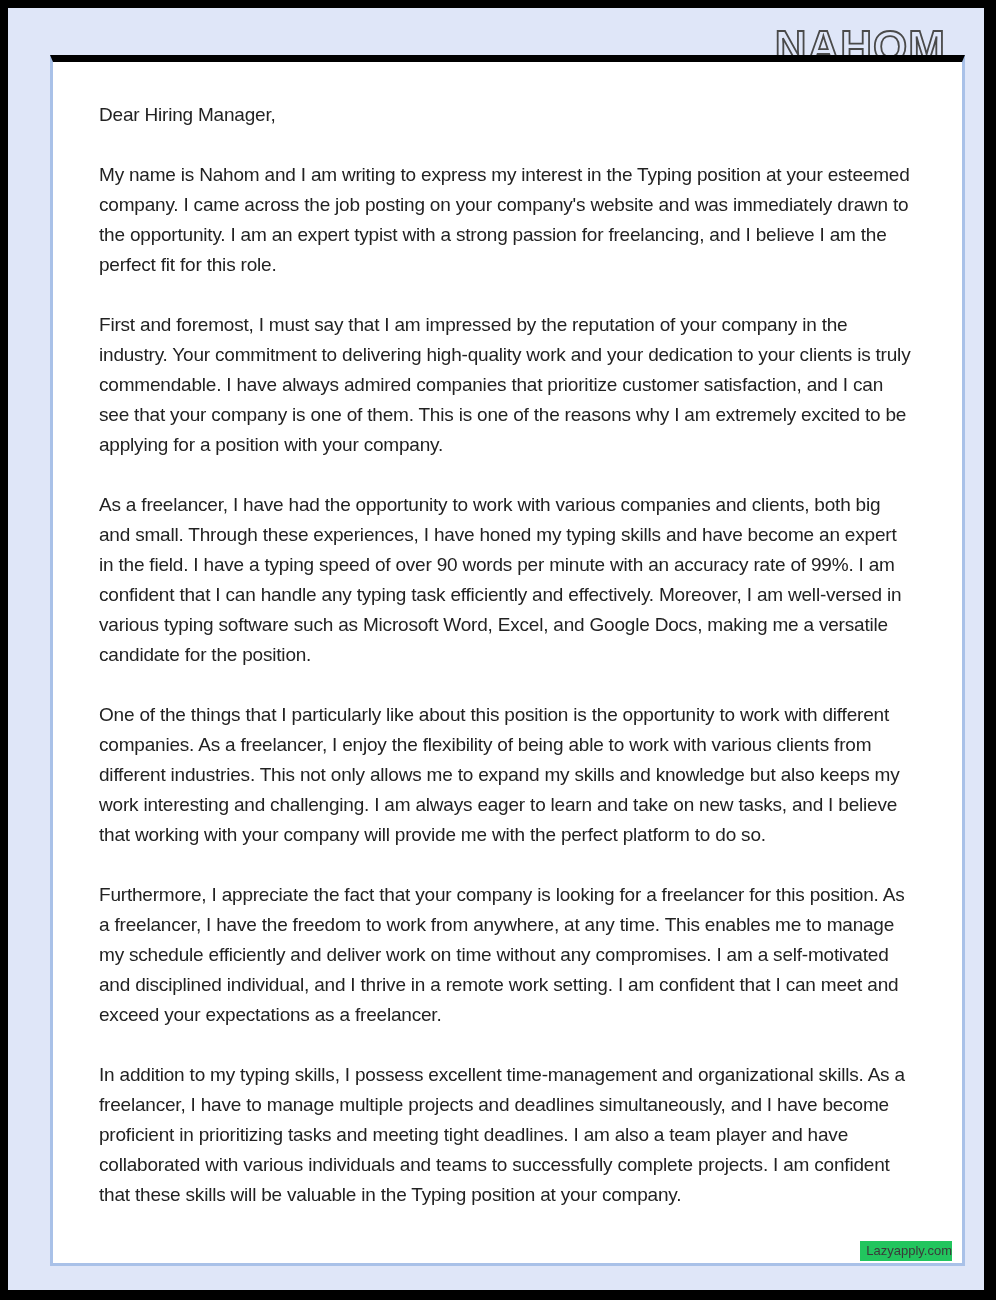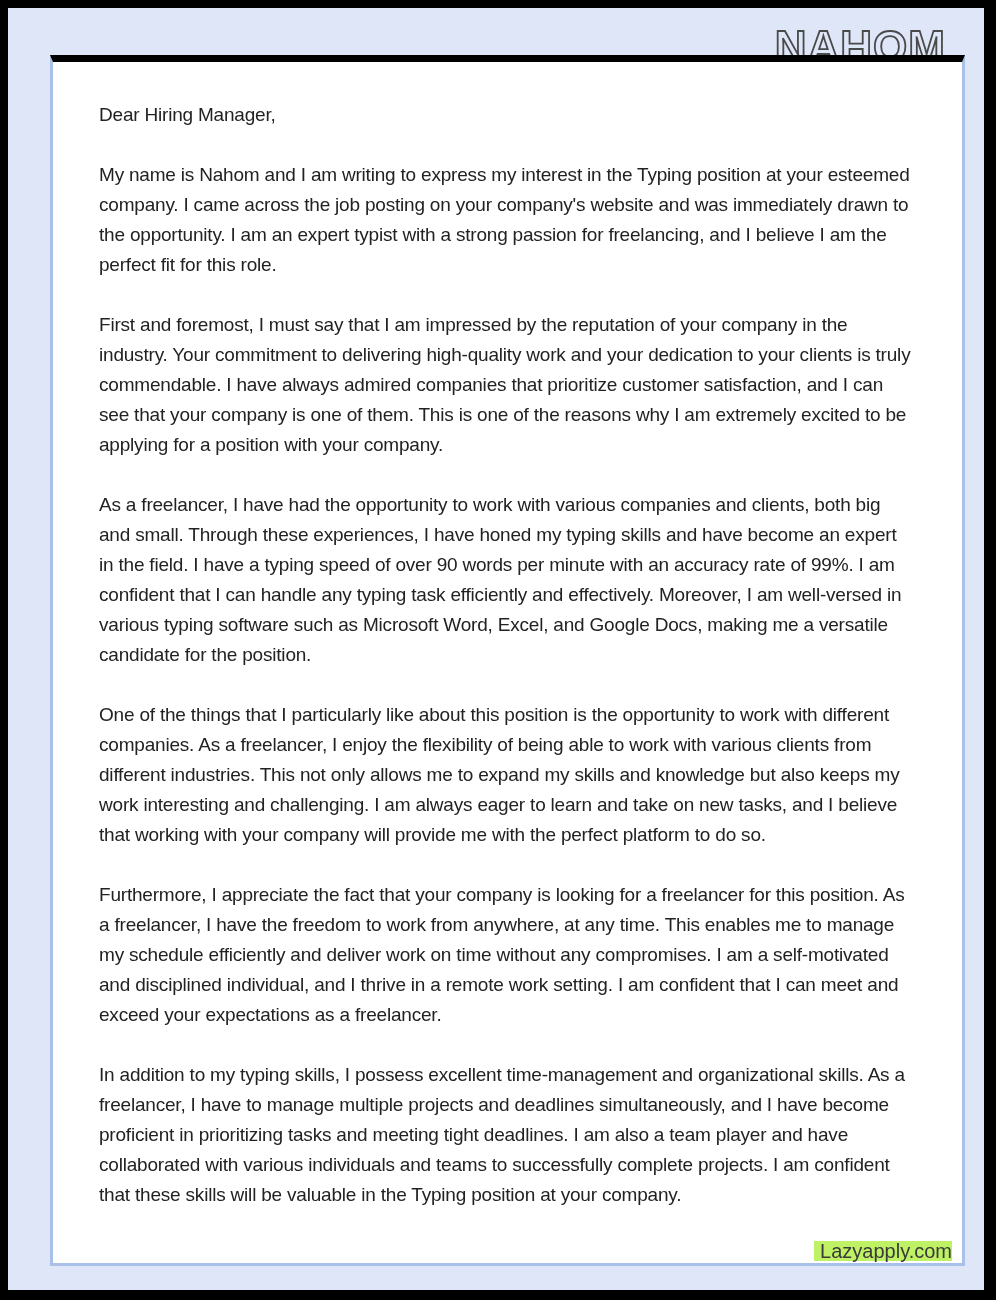--- a/index.html
+++ b/index.html
@@ -52,24 +52,24 @@
     font-size: 19px;
     line-height: 30px;
     letter-spacing: -0.2px;
     color: #222222;
     text-align: left;
   }
   .watermark {
     position: absolute;
     right: 10px;
     bottom: 2px;
-    font-size: 20px;
+    font-size: 13px;
     line-height: 20px;
     color: #3a3a3a;
-    background: #bef264;
+    background: #22c55e;
     padding-left: 6px;
   }
 </style>
 </head>
 <body>
 
 <div class="frame">
 
   <div class="brand">NAHOM</div>
 

